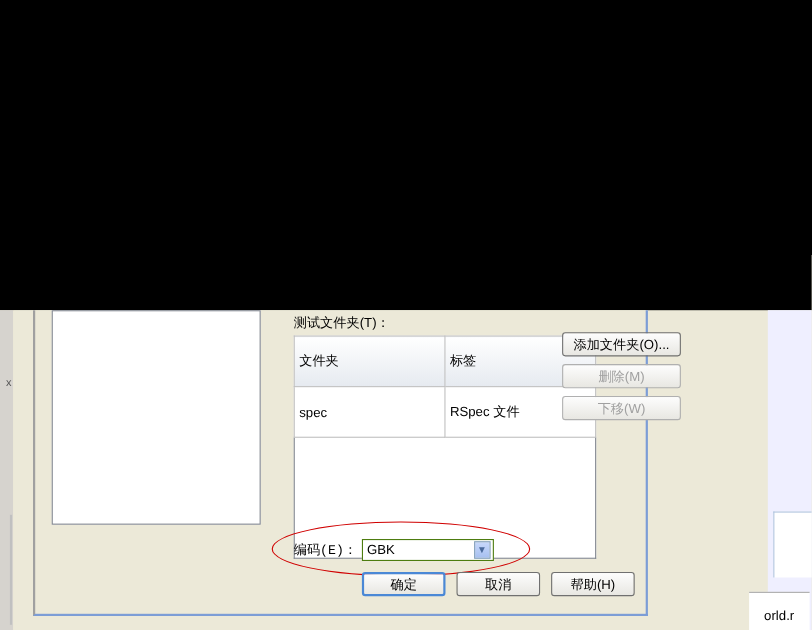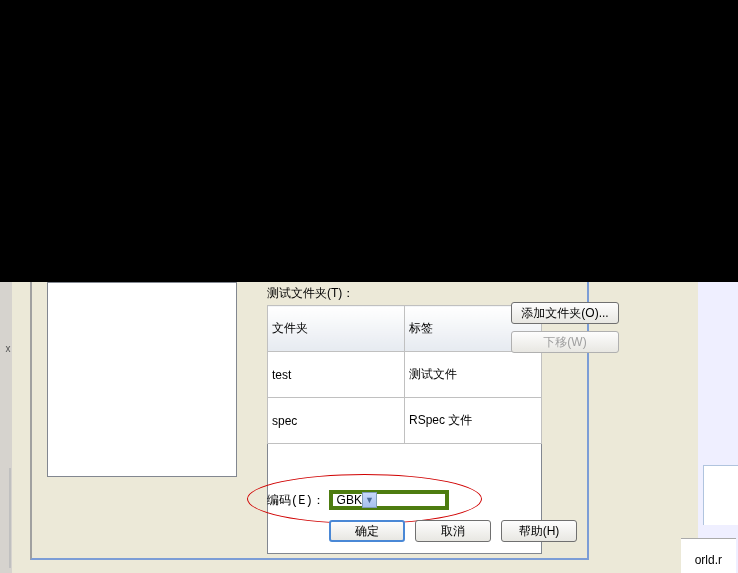--- a/index.html
+++ b/index.html
@@ -117,24 +117,25 @@
       left: 235px; top: 208px;
       display: flex;
       align-items: center;
     }
     .encoding-label {
       margin-right: 4px;
       font-family: Liberation Mono, monospace;
     }
     .encoding-select {
       width: 120px; height: 20px;
-      border: 4px solid #4d7c0f;
-      background: #fff;
-      display: flex;
-      align-items: center;
+      border: 1px solid #4d7c0f;
+      background: #fff;
+      display: flex;
+      align-items: center;
+      justify-content: space-between;
       padding: 0 2px 0 4px;
     }
     .select-arrow {
       width: 15px; height: 16px;
       background: linear-gradient(#c7d8fb, #a7c0f0);
       border: 1px solid #7f9db9;
       display: flex;
       align-items: center;
       justify-content: center;
       font-size: 9px;
@@ -203,38 +204,35 @@
 
   <div class="left-panel"></div>
 
   <div class="table-area">
     <div class="table-label">测试文件夹(T)：</div>
     <table class="table">
       <tbody>
           <tr>
         <th style="width:50%">文件夹</th>
         <th style="width:50%">标签</th>
-      </tr>
-      <tr>
-        <td>test</td>
-        <td>测试文件</td>
       </tr>
       <tr>
         <td>spec</td>
         <td>RSpec 文件</td>
       </tr>
       <tr>
             <td colspan="2" style="border:none; height:110px; background:#fff"></td>
           </tr>
     </tbody>
       </table>
   </div>
 
   <div class="buttons-right">
     <button class="btn">添加文件夹(O)...</button>
+    <button class="btn disabled">删除(M)</button>
     <button class="btn disabled">下移(W)</button>
   </div>
 
   <div class="encoding-row">
     <span class="encoding-label">编码(E)：</span>
     <div class="encoding-select">
       <span>GBK</span>
       <span class="select-arrow">▼</span>
     </div>
   </div>

